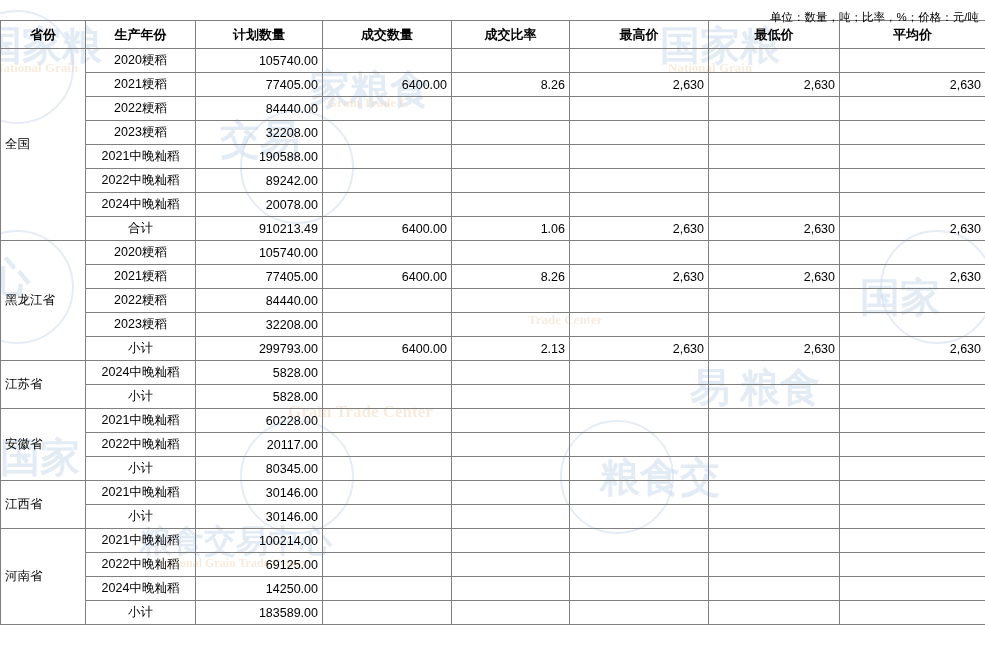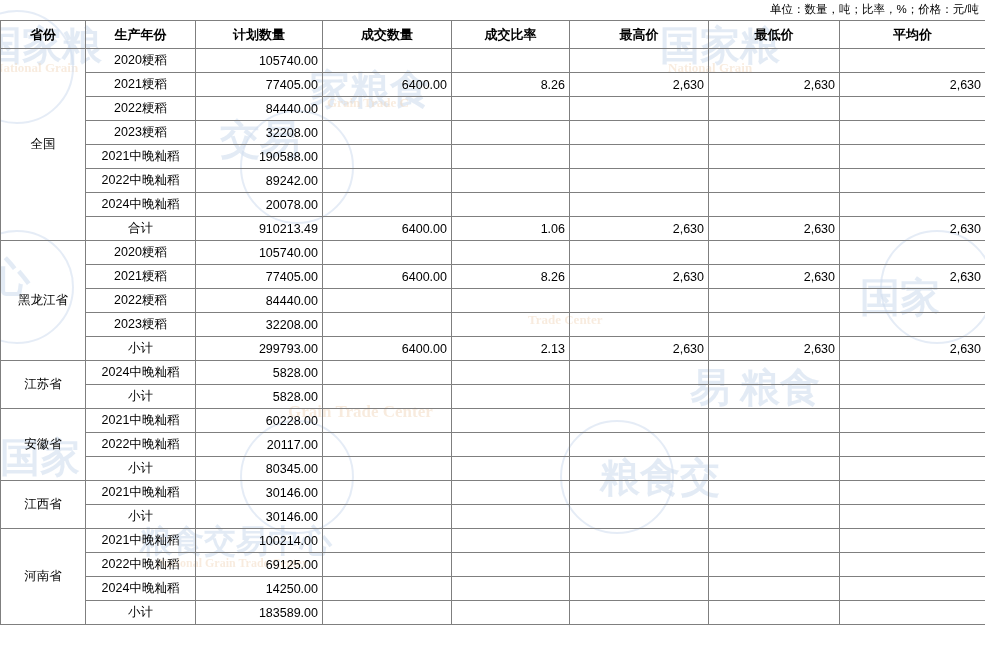--- a/index.html
+++ b/index.html
@@ -39,21 +39,21 @@
   .wm-blue { color: #c9d9ec; }
   .wm-orange { color: #f2d9bf; }
   .wm-circle {
     position: absolute;
     border-radius: 50%;
     border: 2px solid #cfdcee;
     opacity: 0.55;
   }
   .unit-line {
     position: absolute;
-    top: 2px;
+    top: 10px;
     right: 6px;
     font-size: 11.5px;
     font-family: "Liberation Sans", sans-serif;
     letter-spacing: 0px;
     z-index: 10;
     text-align: center;
   }
   table.grid {
     position: absolute;
     top: 20px;
@@ -72,21 +72,21 @@
     box-sizing: border-box;
     background: transparent;
   }
   table.grid th {
     font-weight: bold;
     text-align: center;
     font-size: 13px;
     height: 28px;
   }
   td.prov {
-    text-align: center;
+    text-align: left;
     vertical-align: middle;
   }
   td.year {
     text-align: center;
   }
   td.num {
     text-align: right;
     padding-right: 8px;
     font-size: 12.5px;
   }

